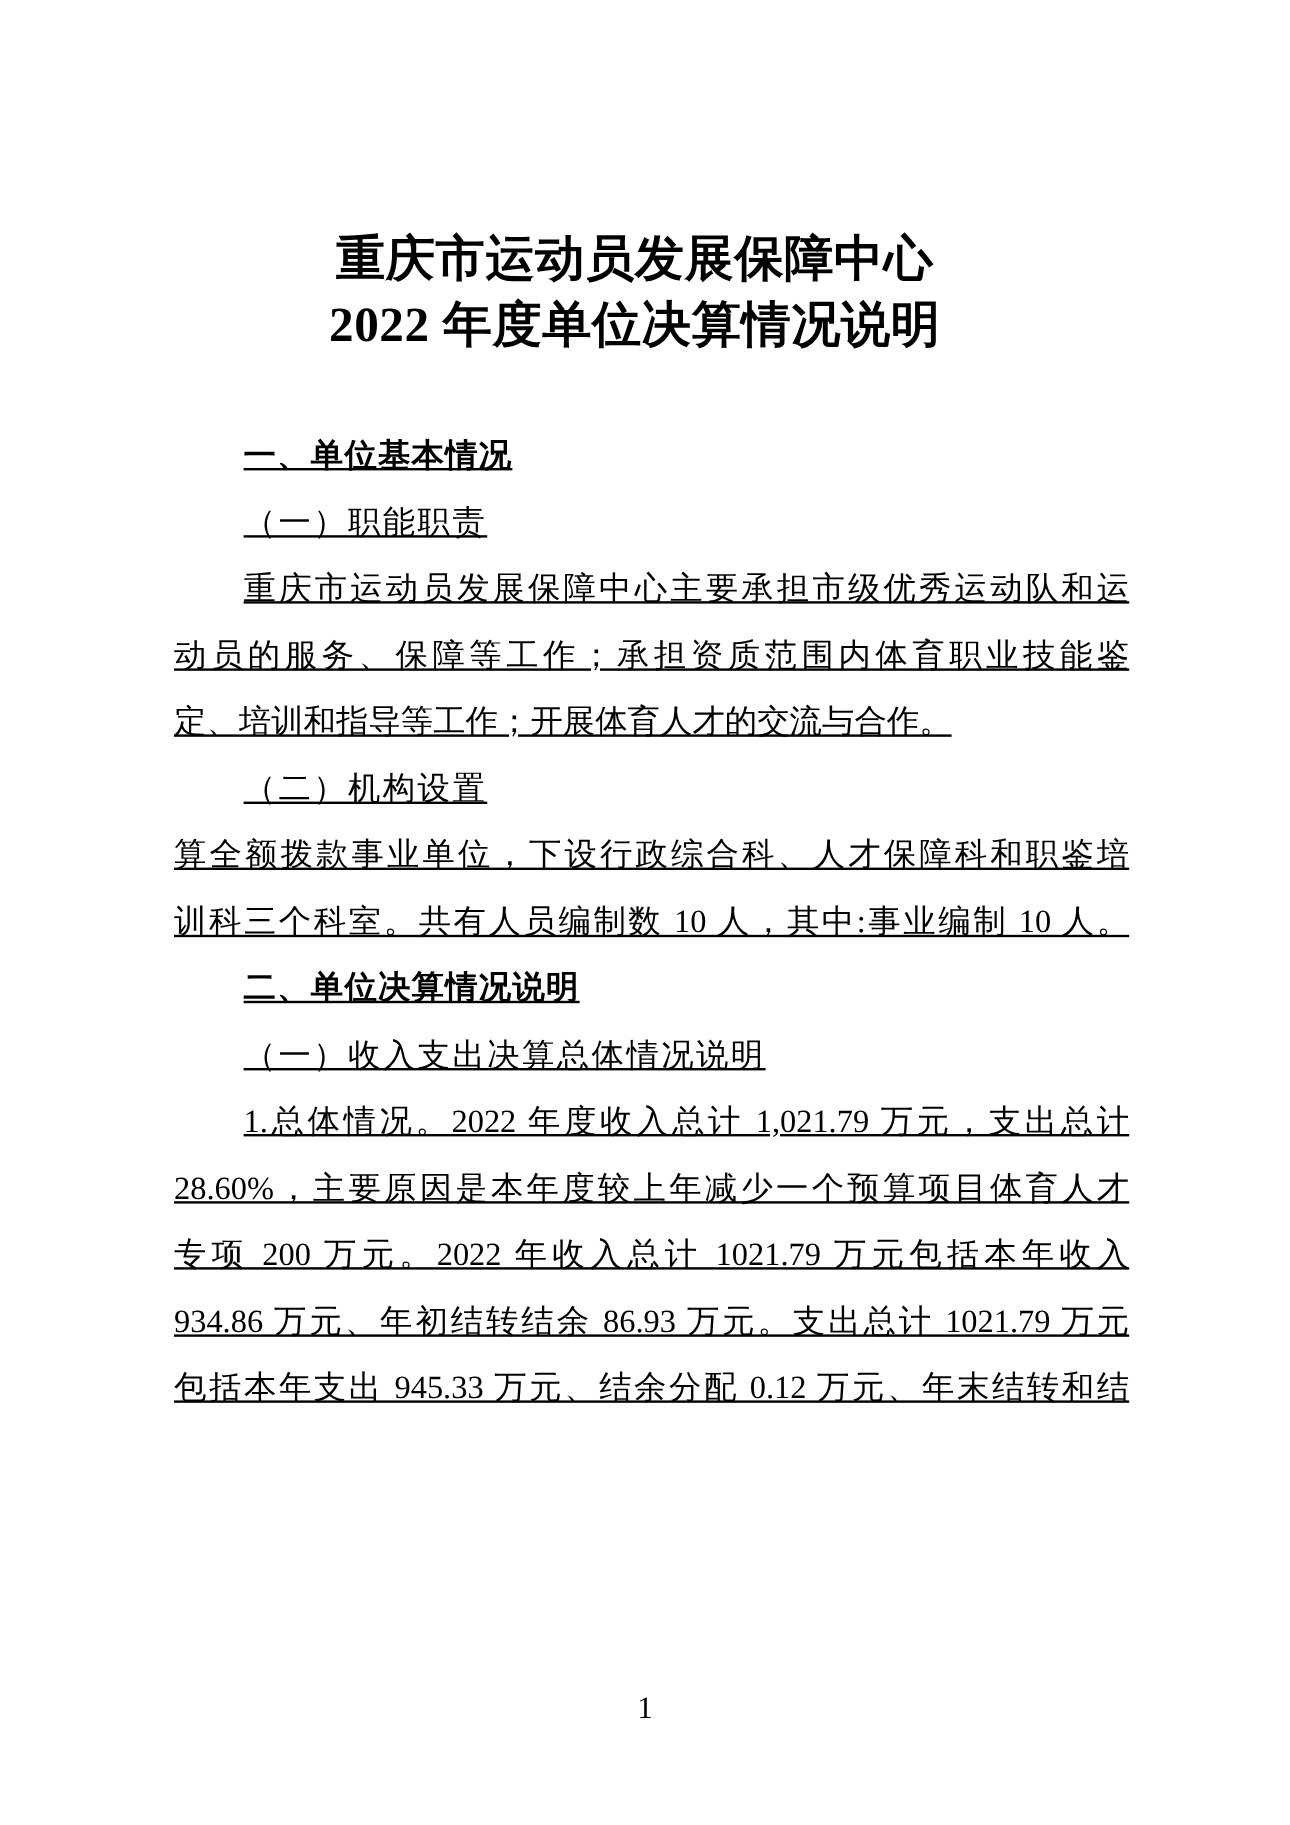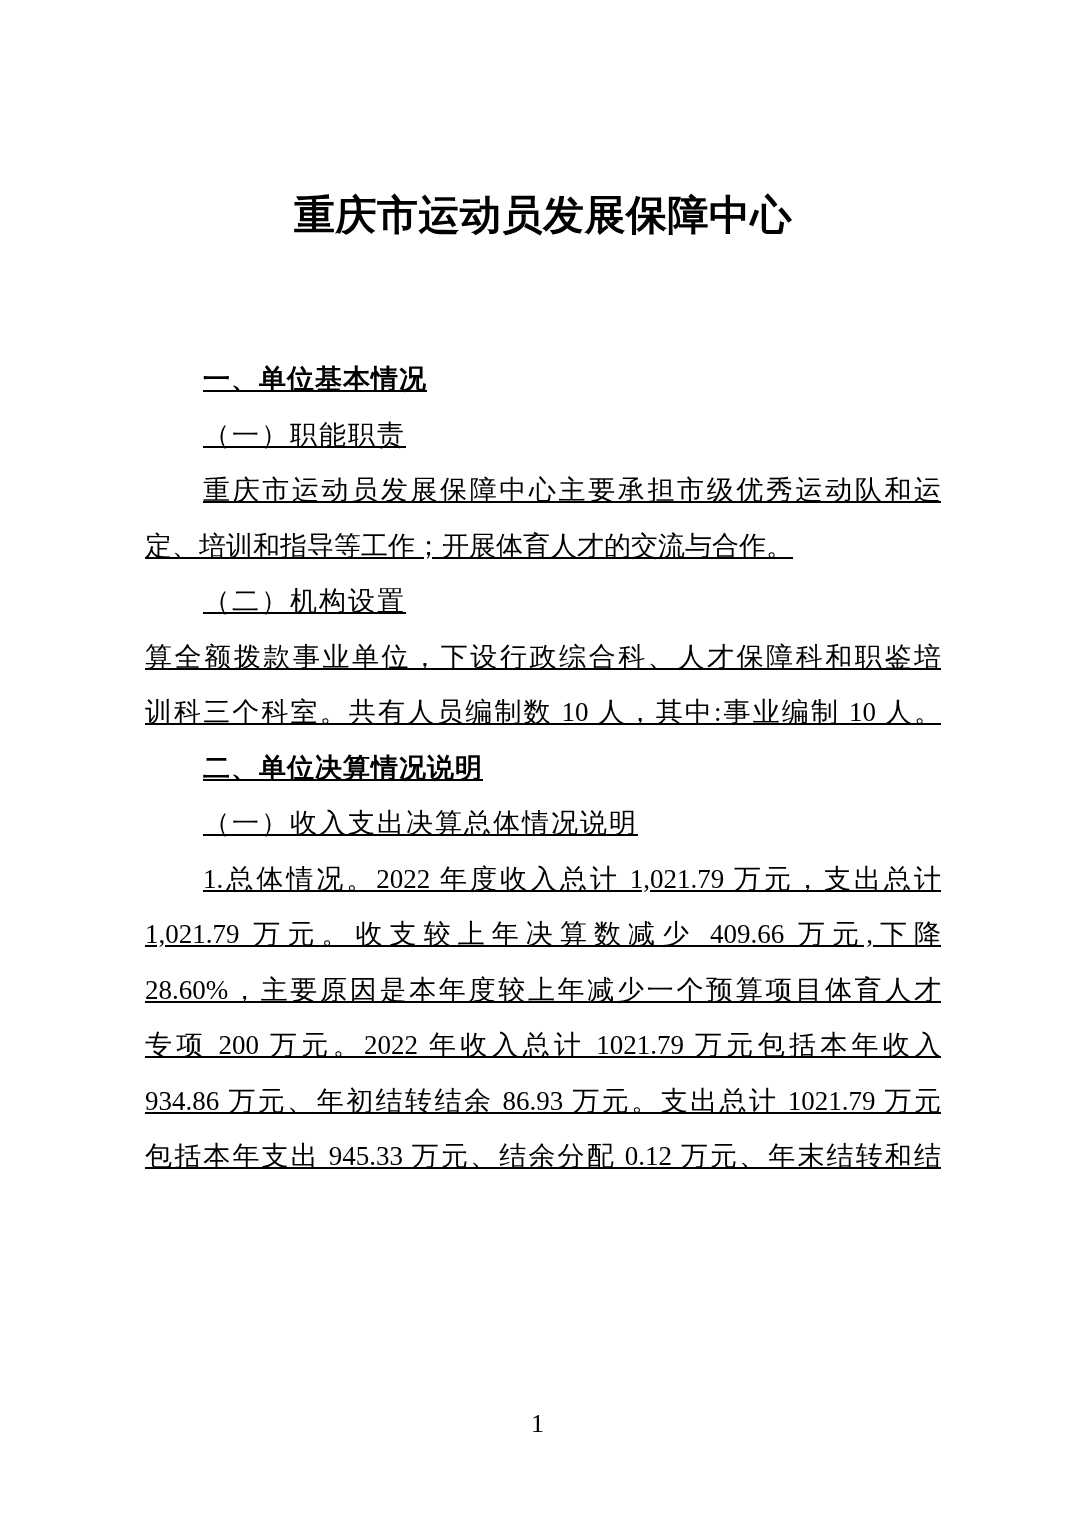--- a/index.html
+++ b/index.html
@@ -6,21 +6,21 @@
   .page {
     position: relative;
     width: 1075px;
     height: 1521px;
     background: #ffffff;
     color: #000000;
     overflow: hidden;
   }
   .title-block {
     position: absolute;
-    left: 145px;
+    left: 131px;
     top: 188px;
     width: 796px;
     text-align: center;
     font-family: "Liberation Serif", serif;
     font-weight: 700;
     font-size: 41px;
     line-height: 55px;
     letter-spacing: 0.5px;
   }
   .body-block {
@@ -63,34 +63,35 @@
     line-height: 36px;
   }
 </style>
 </head>
 <body>
 
 <div class="page">
 
   <header class="title-block">
     <div class="title-line">重庆市运动员发展保障中心</div>
+    <div class="title-line">2022 年度单位决算情况说明</div>
   </header>
 
   <main class="body-block">
     <div class="ln h2 ind">一、单位基本情况</div>
     <div class="ln h3 ind">（一）职能职责</div>
     <div class="ln para ind fill">重庆市运动员发展保障中心主要承担市级优秀运动队和运</div>
+    <div class="ln para fill">动员的服务、保障等工作；承担资质范围内体育职业技能鉴</div>
     <div class="ln para">定、培训和指导等工作；开展体育人才的交流与合作。</div>
     <div class="ln h3 ind">（二）机构设置</div>
     <div class="ln para fill">算全额拨款事业单位，下设行政综合科、人才保障科和职鉴培</div>
     <div class="ln para fill">训科三个科室。共有人员编制数 10 人，其中:事业编制 10 人。</div>
     <div class="ln h2 ind">二、单位决算情况说明</div>
     <div class="ln h3 ind">（一）收入支出决算总体情况说明</div>
     <div class="ln para ind fill">1.总体情况。2022 年度收入总计 1,021.79 万元，支出总计</div>
-    <div class="ln para fill">1,021.79 万元。收支较上年决算数减少 409.66 万元,下降</div>
     <div class="ln para fill">28.60%，主要原因是本年度较上年减少一个预算项目体育人才</div>
     <div class="ln para fill">专项 200 万元。2022 年收入总计 1021.79 万元包括本年收入</div>
     <div class="ln para fill">934.86 万元、年初结转结余 86.93 万元。支出总计 1021.79 万元</div>
     <div class="ln para fill">包括本年支出 945.33 万元、结余分配 0.12 万元、年末结转和结</div>
   </main>
 
   <footer class="page-num">1</footer>
 
 </div>
 

